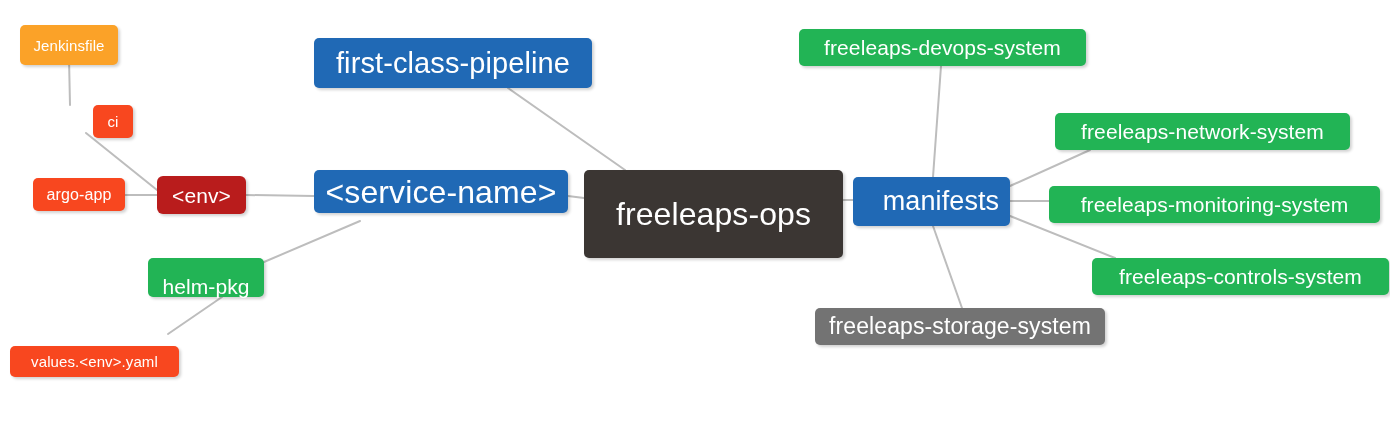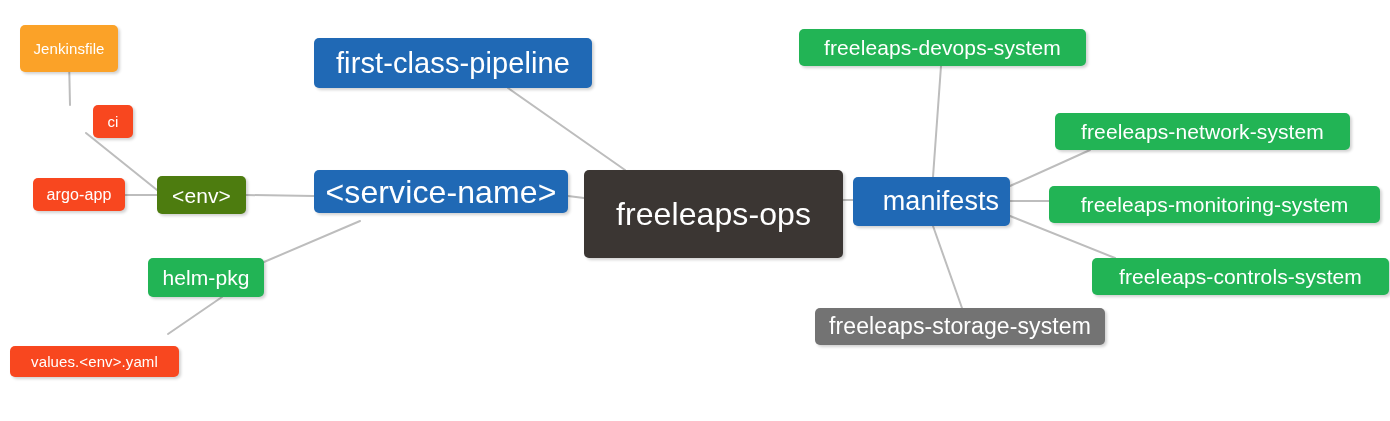--- a/index.html
+++ b/index.html
@@ -59,33 +59,33 @@
       <line x1="168" y1="334" x2="222" y2="297" stroke="#bdbdbd" stroke-width="2" stroke-linecap="round"></line>
       <line x1="508" y1="88" x2="625" y2="170" stroke="#bdbdbd" stroke-width="2" stroke-linecap="round"></line>
       <line x1="568" y1="196" x2="584" y2="198" stroke="#bdbdbd" stroke-width="2" stroke-linecap="round"></line>
       <line x1="843" y1="200" x2="853" y2="200" stroke="#bdbdbd" stroke-width="2" stroke-linecap="round"></line>
       <line x1="933" y1="177" x2="941" y2="66" stroke="#bdbdbd" stroke-width="2" stroke-linecap="round"></line>
       <line x1="1010" y1="186" x2="1090" y2="150" stroke="#bdbdbd" stroke-width="2" stroke-linecap="round"></line>
       <line x1="1010" y1="201" x2="1049" y2="201" stroke="#bdbdbd" stroke-width="2" stroke-linecap="round"></line>
       <line x1="1010" y1="216" x2="1115" y2="258" stroke="#bdbdbd" stroke-width="2" stroke-linecap="round"></line>
       <line x1="933" y1="226" x2="962" y2="308" stroke="#bdbdbd" stroke-width="2" stroke-linecap="round"></line>
     </svg>
-<div class="node" style="left: 20px; top: 25px; width: 98px; height: 47px; background: rgb(251, 162, 40); font-size: 15px;">
+<div class="node" style="left: 20px; top: 25px; width: 98px; height: 40px; background: rgb(251, 162, 40); font-size: 15px;">
       <span class="node-label">Jenkinsfile</span>
     </div>
     <div class="node" style="left: 54px; top: 105px; width: 40px; height: 33px; background: rgb(248, 71, 31); font-size: 15px; margin-left: 39px;">
       <span class="node-label">ci</span>
     </div>
     <div class="node" style="left: 33px; top: 178px; width: 92px; height: 33px; background: rgb(248, 71, 31); font-size: 16px;">
       <span class="node-label">argo-app</span>
     </div>
-    <div class="node" style="left: 157px; top: 176px; width: 89px; height: 38px; background: #4d7c0f; font-size: 21px;">
+    <div class="node" style="left: 157px; top: 176px; width: 89px; height: 38px; background: #b91c1c; font-size: 21px; border-radius: 6px;">
       <span class="node-label">&lt;env&gt;</span>
     </div>
-    <div class="node" style="left: 148px; top: 258px; width: 116px; height: 39px; background: rgb(34, 180, 85); font-size: 21px;">
+    <div class="node" style="left: 148px; top: 258px; width: 116px; height: 39px; background: rgb(34, 180, 85); font-size: 21px; align-items: flex-end;">
       <span class="node-label">helm-pkg</span>
     </div>
     <div class="node" style="left: 10px; top: 334px; width: 169px; height: 31px; background: rgb(248, 71, 31); font-size: 15px; margin-top: 12px;">
       <span class="node-label">values.&lt;env&gt;.yaml</span>
     </div>
     <div class="node" style="left: 314px; top: 38px; width: 278px; height: 50px; background: rgb(32, 105, 181); font-size: 29px;">
       <span class="node-label">first-class-pipeline</span>
     </div>
     <div class="node" style="left: 314px; top: 170px; width: 254px; height: 43px; background: rgb(32, 105, 181); font-size: 32px; justify-content: center;">
       <span class="node-label">&lt;service-name&gt;</span>

